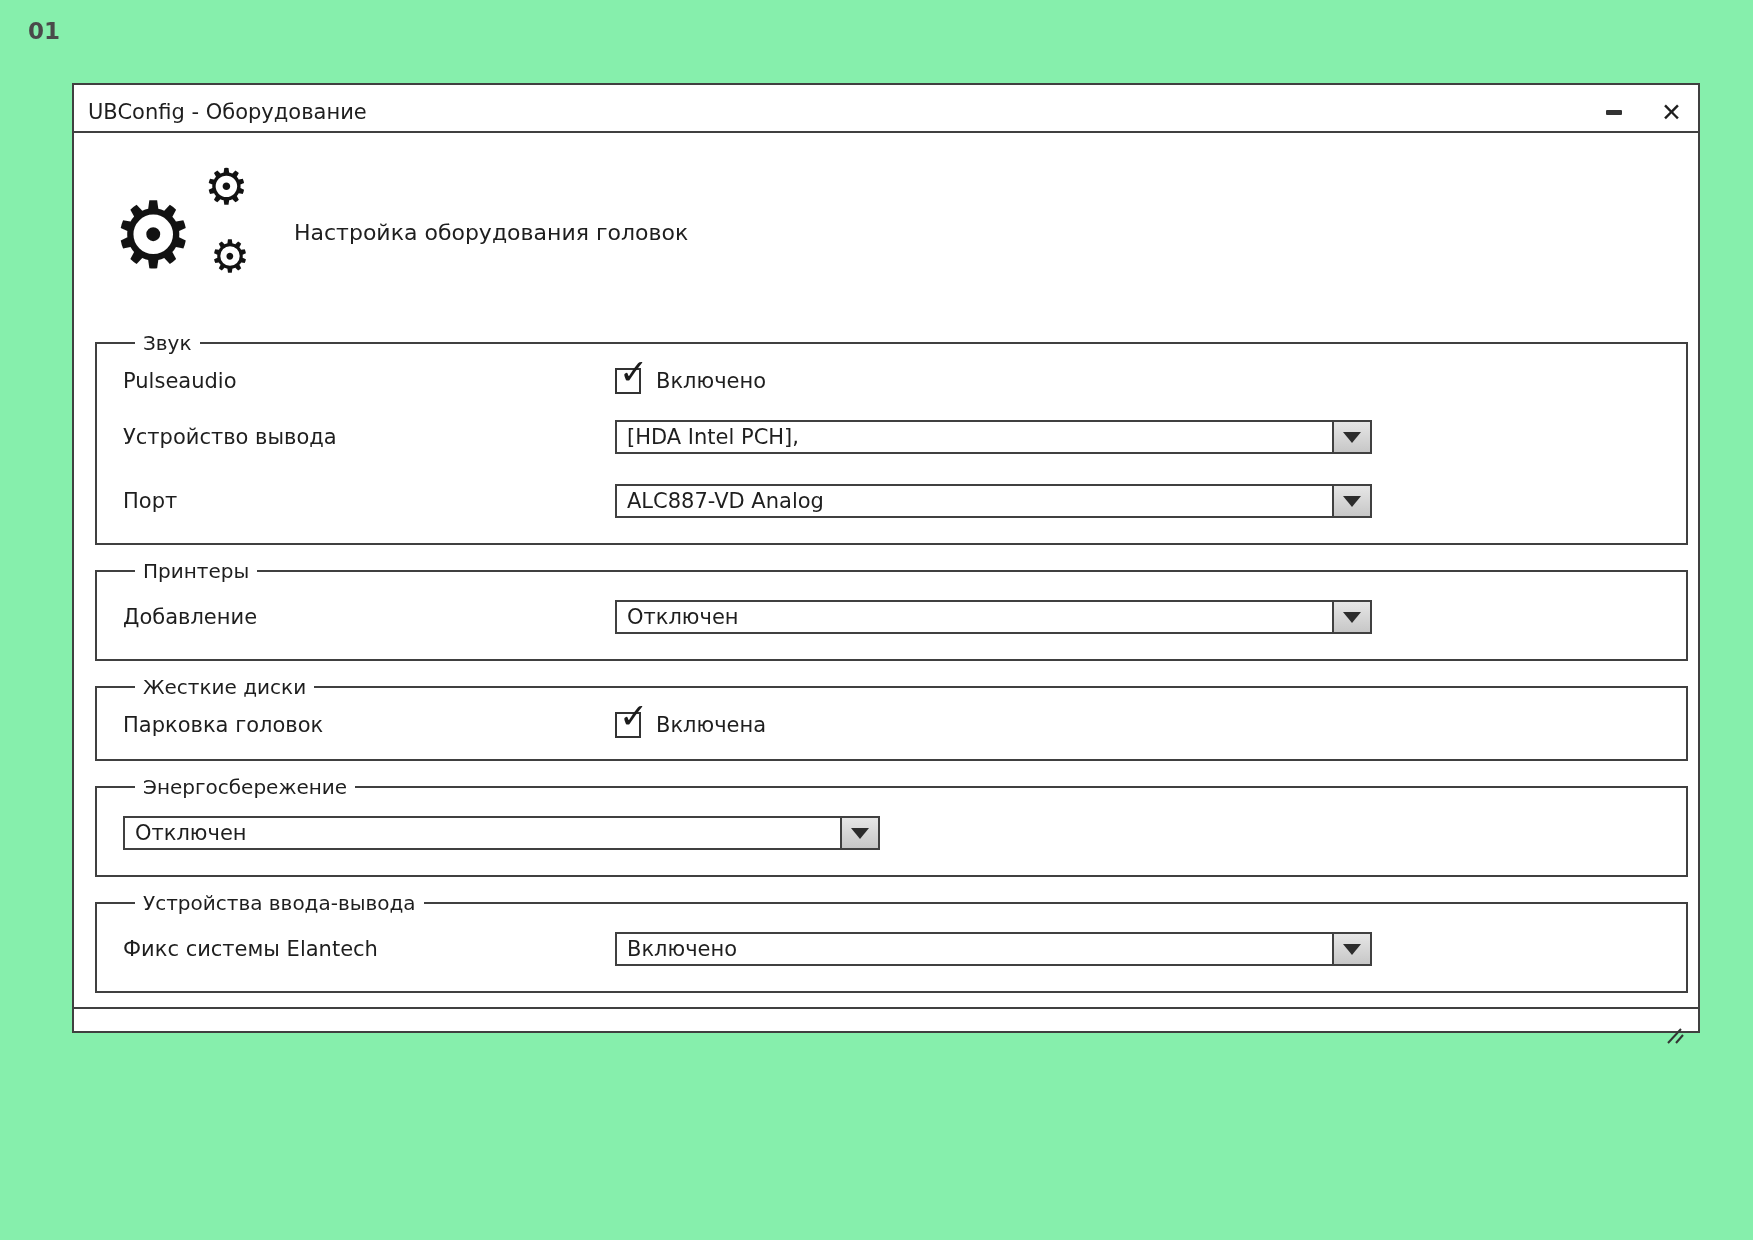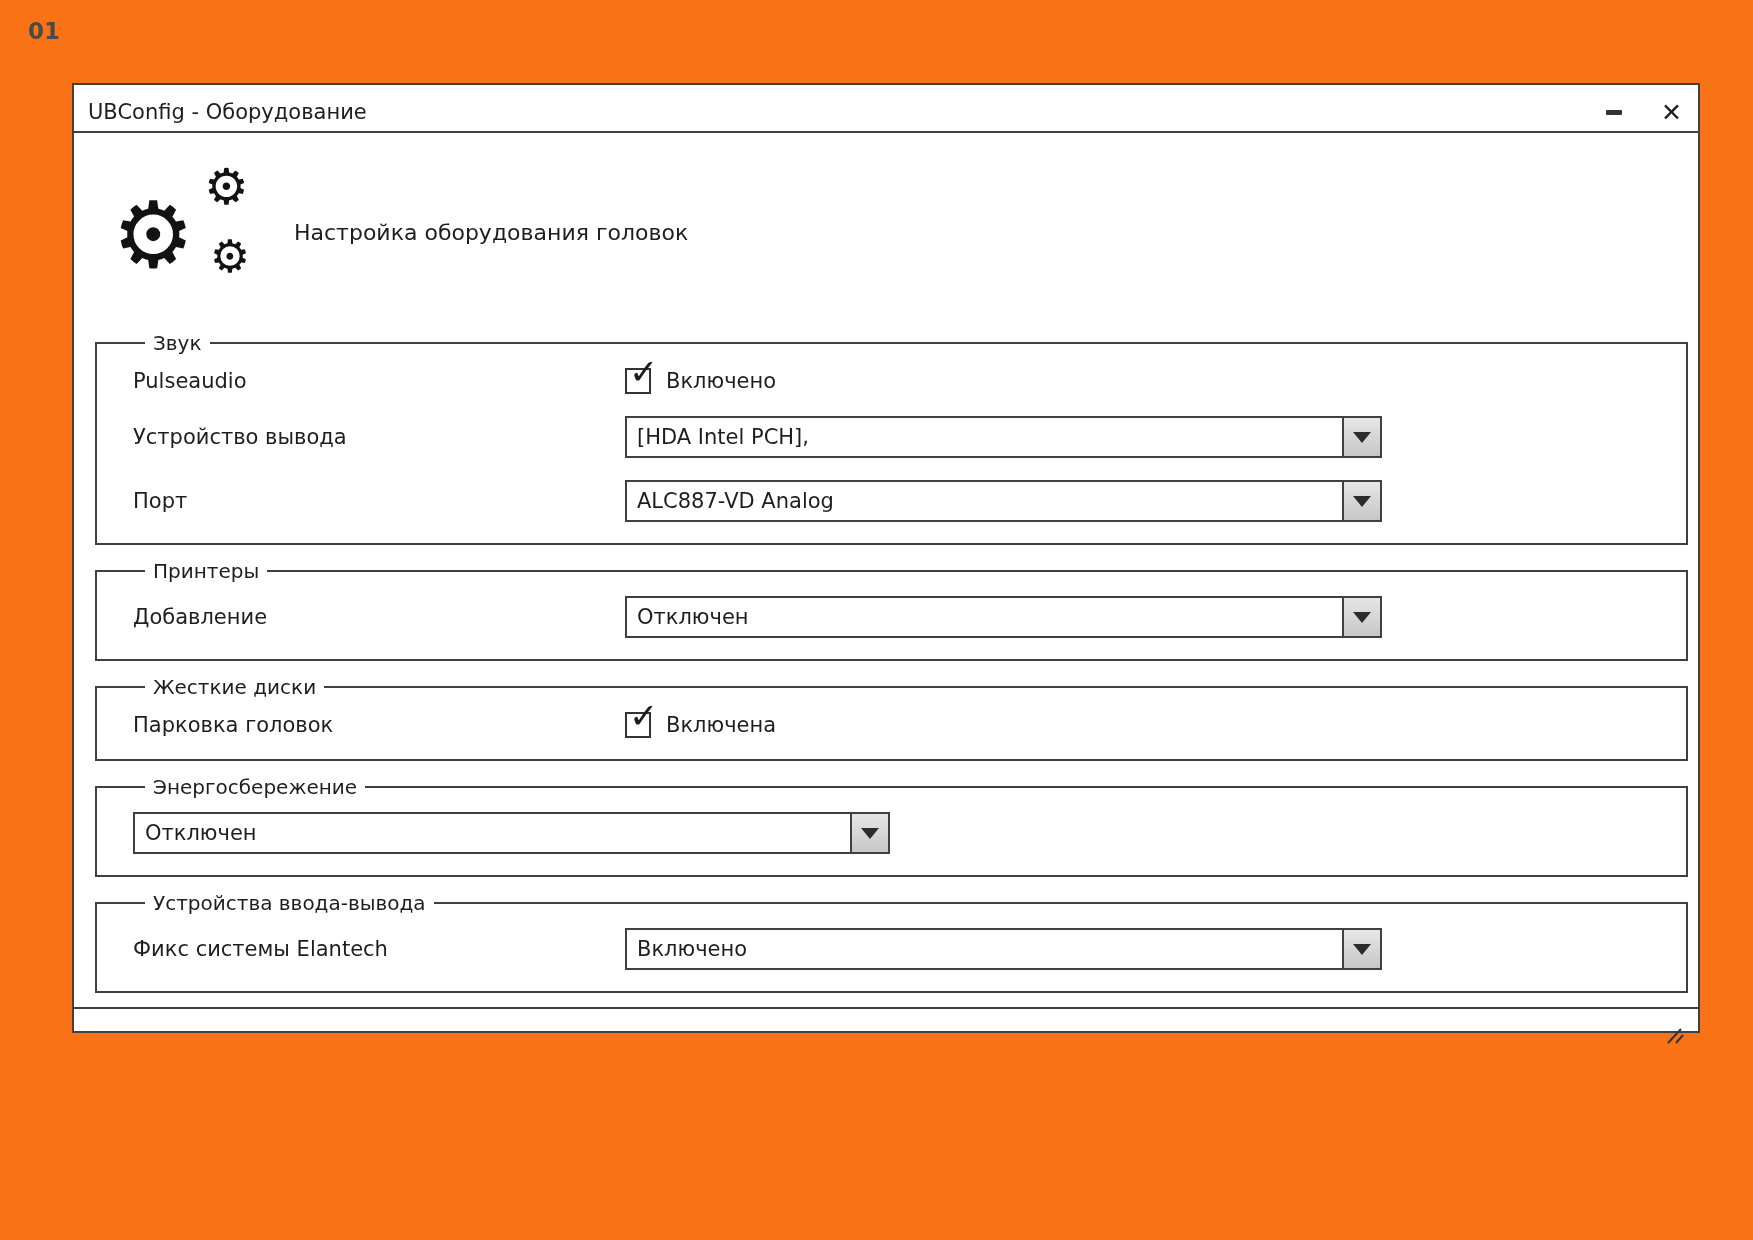--- a/index.html
+++ b/index.html
@@ -5,21 +5,21 @@
   * { box-sizing: border-box; margin: 0; padding: 0; }
   html, body { background: #ffffff; }
   body {
     font-family: "DejaVu Sans", "Liberation Sans", sans-serif;
     color: #1e1e1e;
   }
   .page {
     position: relative;
     width: 1753px;
     height: 1240px;
-    background: #f97316;
+    background: #86efac;
     overflow: hidden;
   }
   .page-label {
     position: absolute;
     left: 28px;
     top: 18px;
     font-size: 23px;
     font-weight: 700;
     color: #4a4a4a;
   }
@@ -69,21 +69,21 @@
   }
   .gear { position: absolute; line-height: 1; }
   .gear.g1 { left: 0px;  top: 28px; font-size: 92px; }
   .gear.g2 { left: 92px; top: 0px;  font-size: 50px; }
   .gear.g3 { left: 98px; top: 72px; font-size: 45px; }
   .header-text { font-size: 22px; margin-left: 22px; }
   
   fieldset.group {
     border: 2px solid #404040;
     margin: 0 10px 14px 21px;
-    padding: 2px 12px 10px 36px;
+    padding: 2px 12px 10px 26px;
   }
   fieldset.group legend {
     font-size: 20px;
     margin-left: 12px;
     padding: 0 8px;
     color: #1e1e1e;
   }
   .row {
     display: flex;
     align-items: center;
@@ -112,21 +112,21 @@
     top: -15px;
     font-size: 35px;
     font-weight: 600;
     color: #1c1c1c;
     line-height: 1;
   }
   .check-label { margin-left: 15px; font-size: 21px; }
   
   .dropdown {
     width: 757px;
-    height: 42px;
+    height: 34px;
     border: 2px solid #404040;
     background: #ffffff;
     display: flex;
     align-items: stretch;
     cursor: pointer;
   }
   .dd-value {
     flex: 1;
     display: flex;
     align-items: center;

